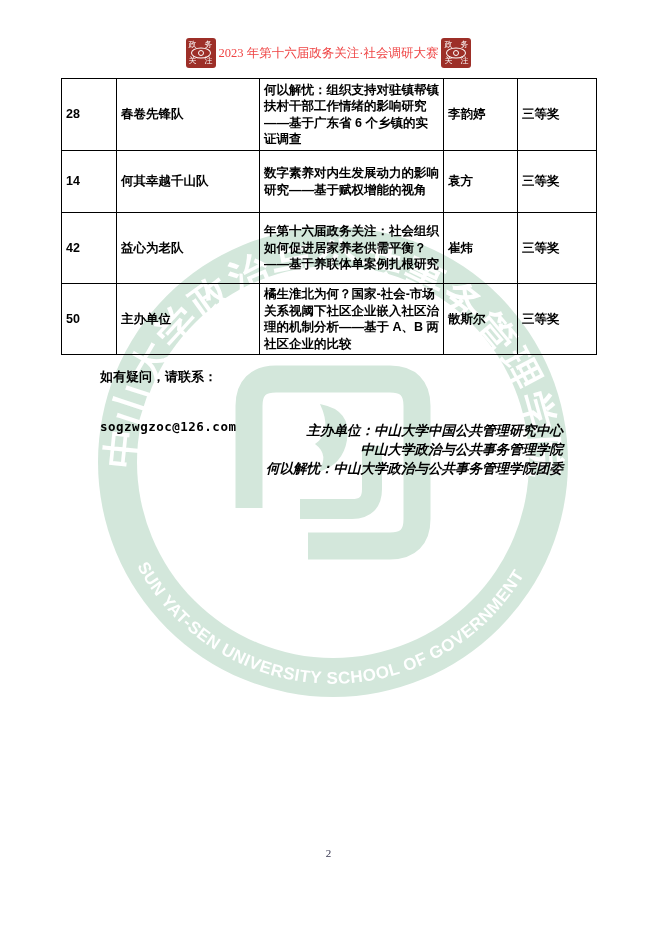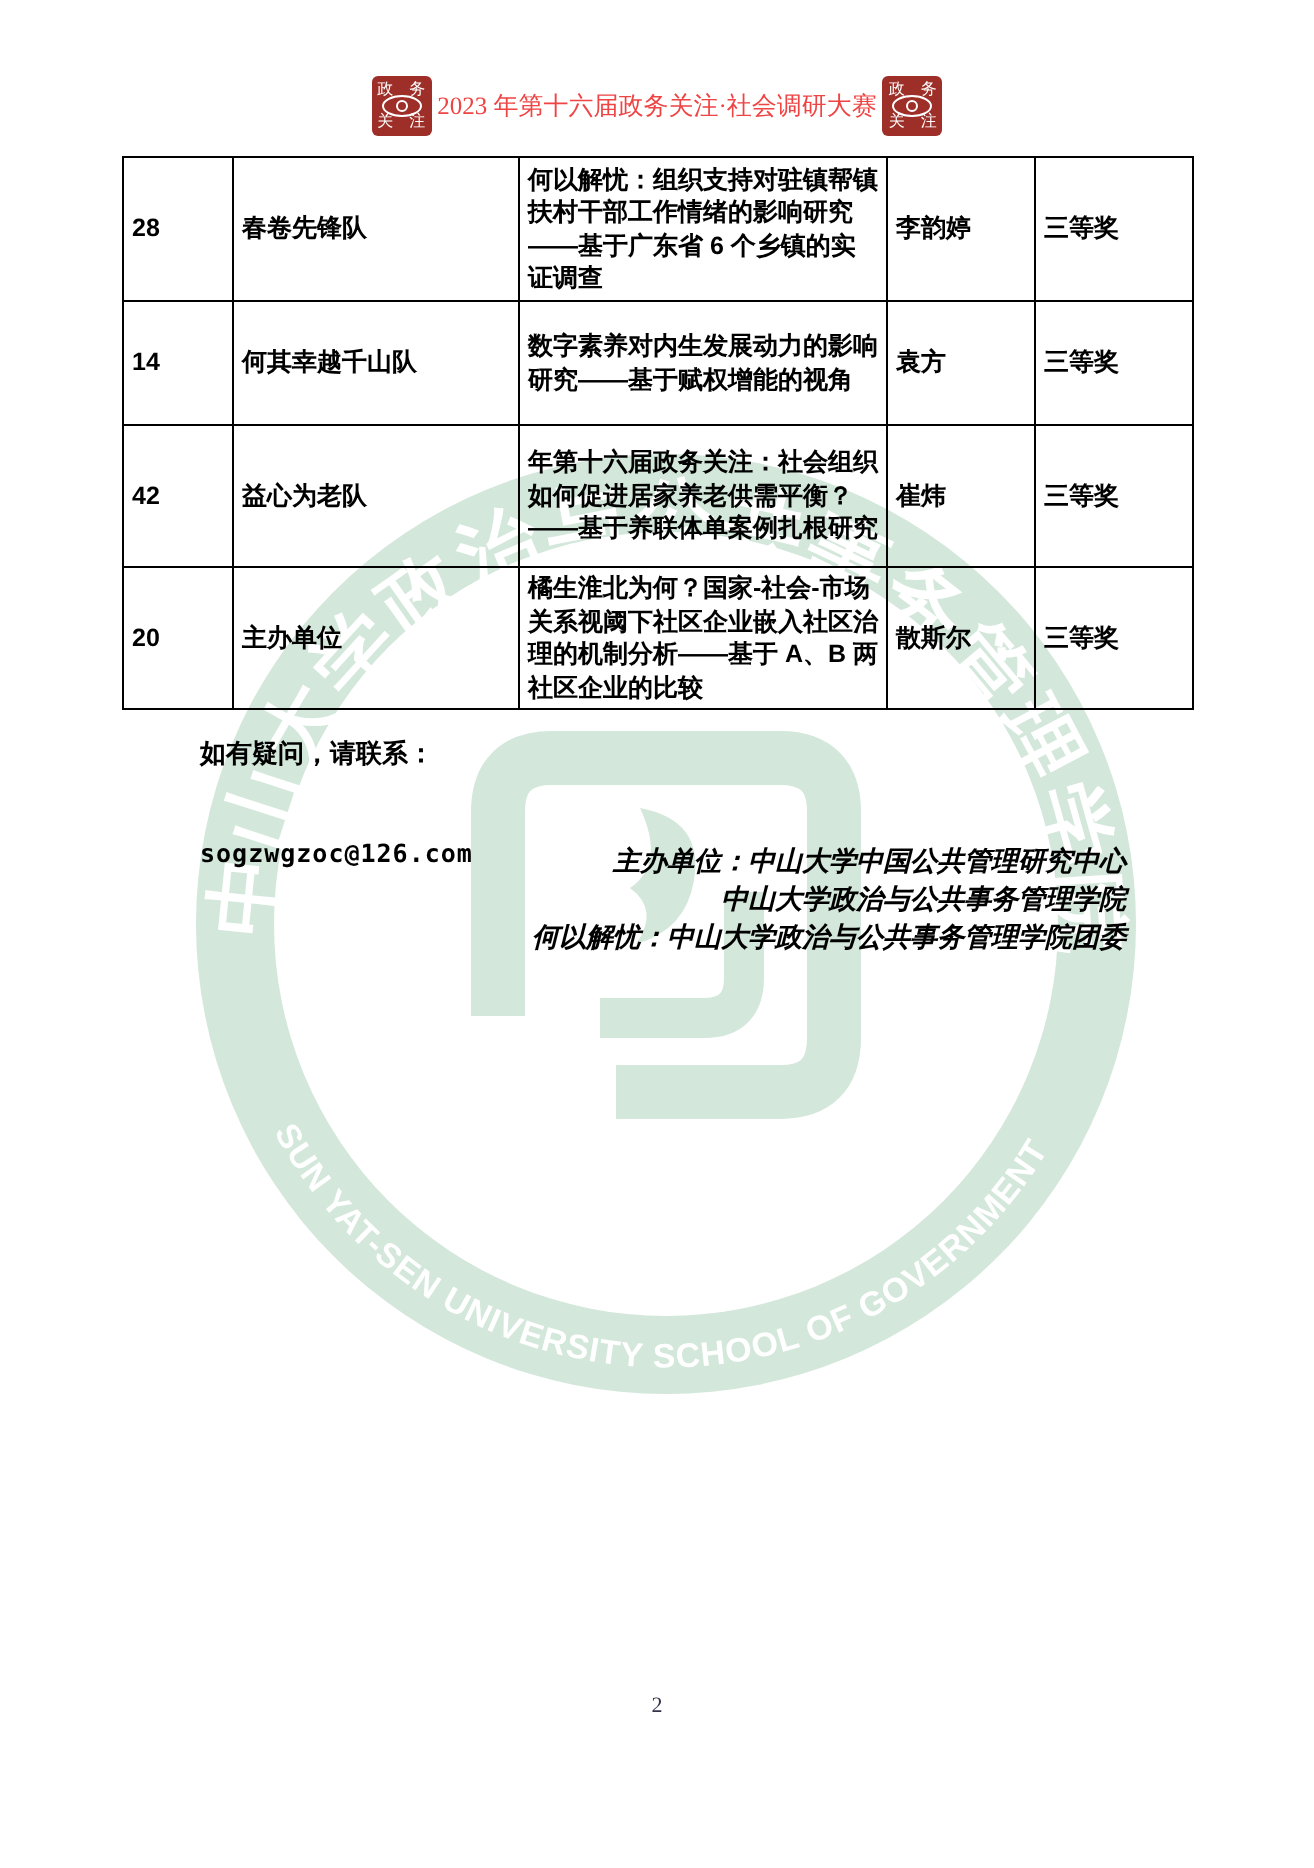--- a/index.html
+++ b/index.html
@@ -159,21 +159,21 @@
       <td>三等奖</td>
     </tr>
     <tr class="r3">
       <td>42</td>
       <td>益心为老队</td>
       <td>年第十六届政务关注：社会组织如何促进居家养老供需平衡？——基于养联体单案例扎根研究</td>
       <td>崔炜</td>
       <td>三等奖</td>
     </tr>
     <tr class="r4">
-      <td>20</td>
+      <td>50</td>
       <td>主办单位</td>
       <td>橘生淮北为何？国家-社会-市场关系视阈下社区企业嵌入社区治理的机制分析——基于 A、B 两社区企业的比较</td>
       <td>散斯尔</td>
       <td>三等奖</td>
     </tr>
   </tbody>
     </table>
 
   <div class="contact">
     <div class="q">如有疑问，请联系：</div>

